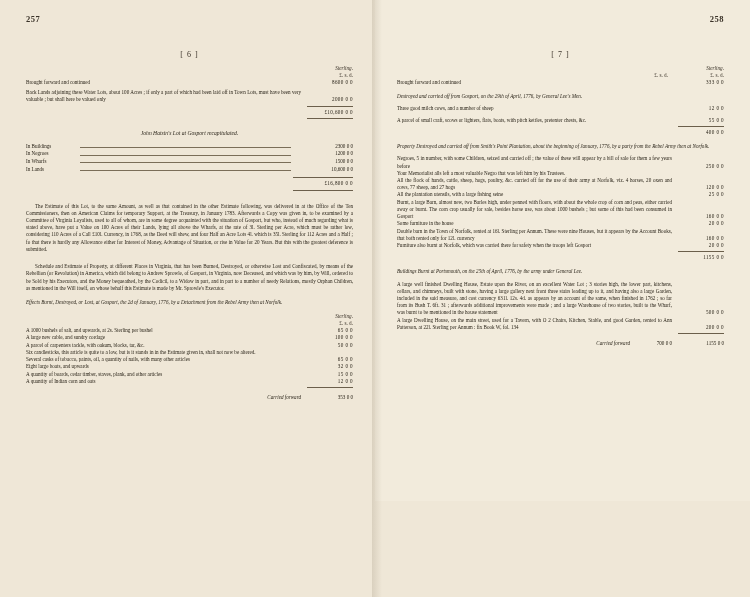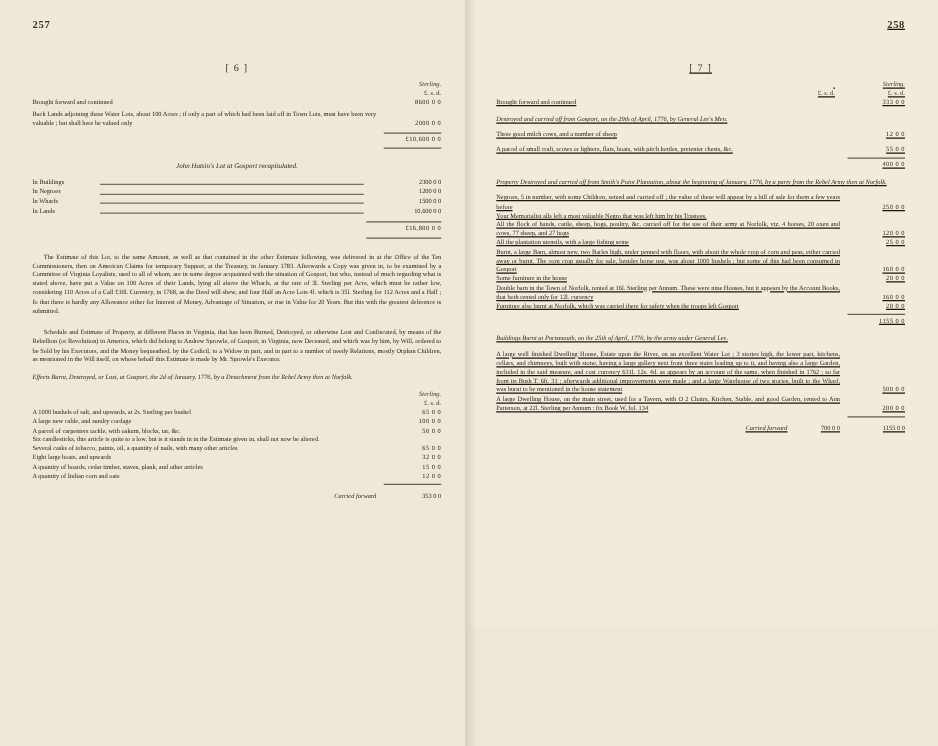--- a/index.html
+++ b/index.html
@@ -11,21 +11,21 @@
     overflow:hidden;
   }
   .spread{position:relative;width:750px;height:597px;display:flex;}
   .page{
     position:relative;
     width:375px;height:501px;
     background:#efe7d7;
     box-sizing:border-box;
   }
   .page.left{padding:14px 22px 14px 26px;}
-  .page.right{padding:14px 26px 14px 22px;background:#f2ebdc;text-decoration:underline;}
+  .page.right{padding:14px 26px 14px 22px;background:#f2ebdc;}
   .folio{
     font-size:8.5px;font-weight:bold;color:#3a3228;
     letter-spacing:.5px;
   }
   .folio.left-num{text-align:left;}
   .folio.right-num{text-align:right;}
   .sig{
     text-align:center;font-size:8px;color:#3a3228;margin:26px 0 6px 0;
     letter-spacing:1px;
   }

